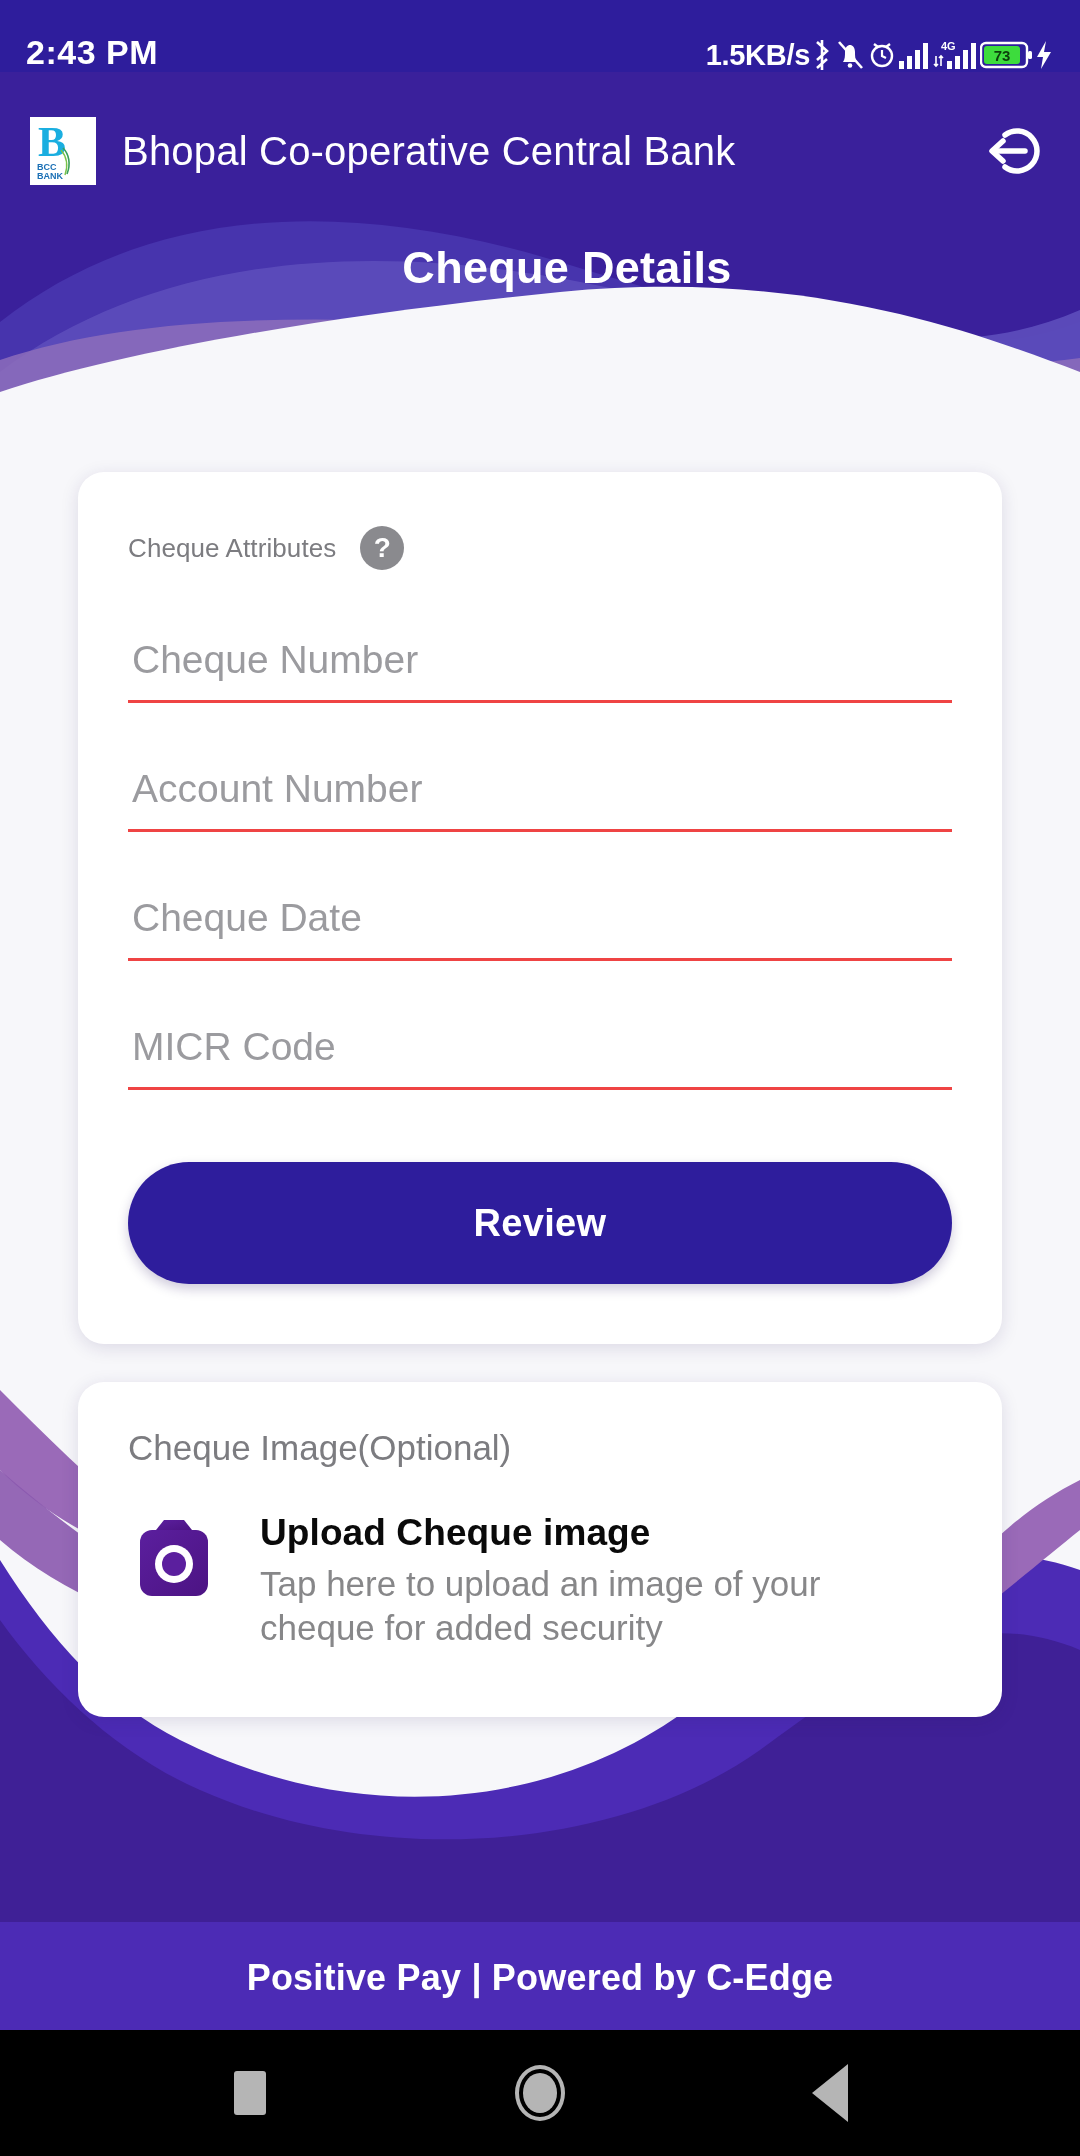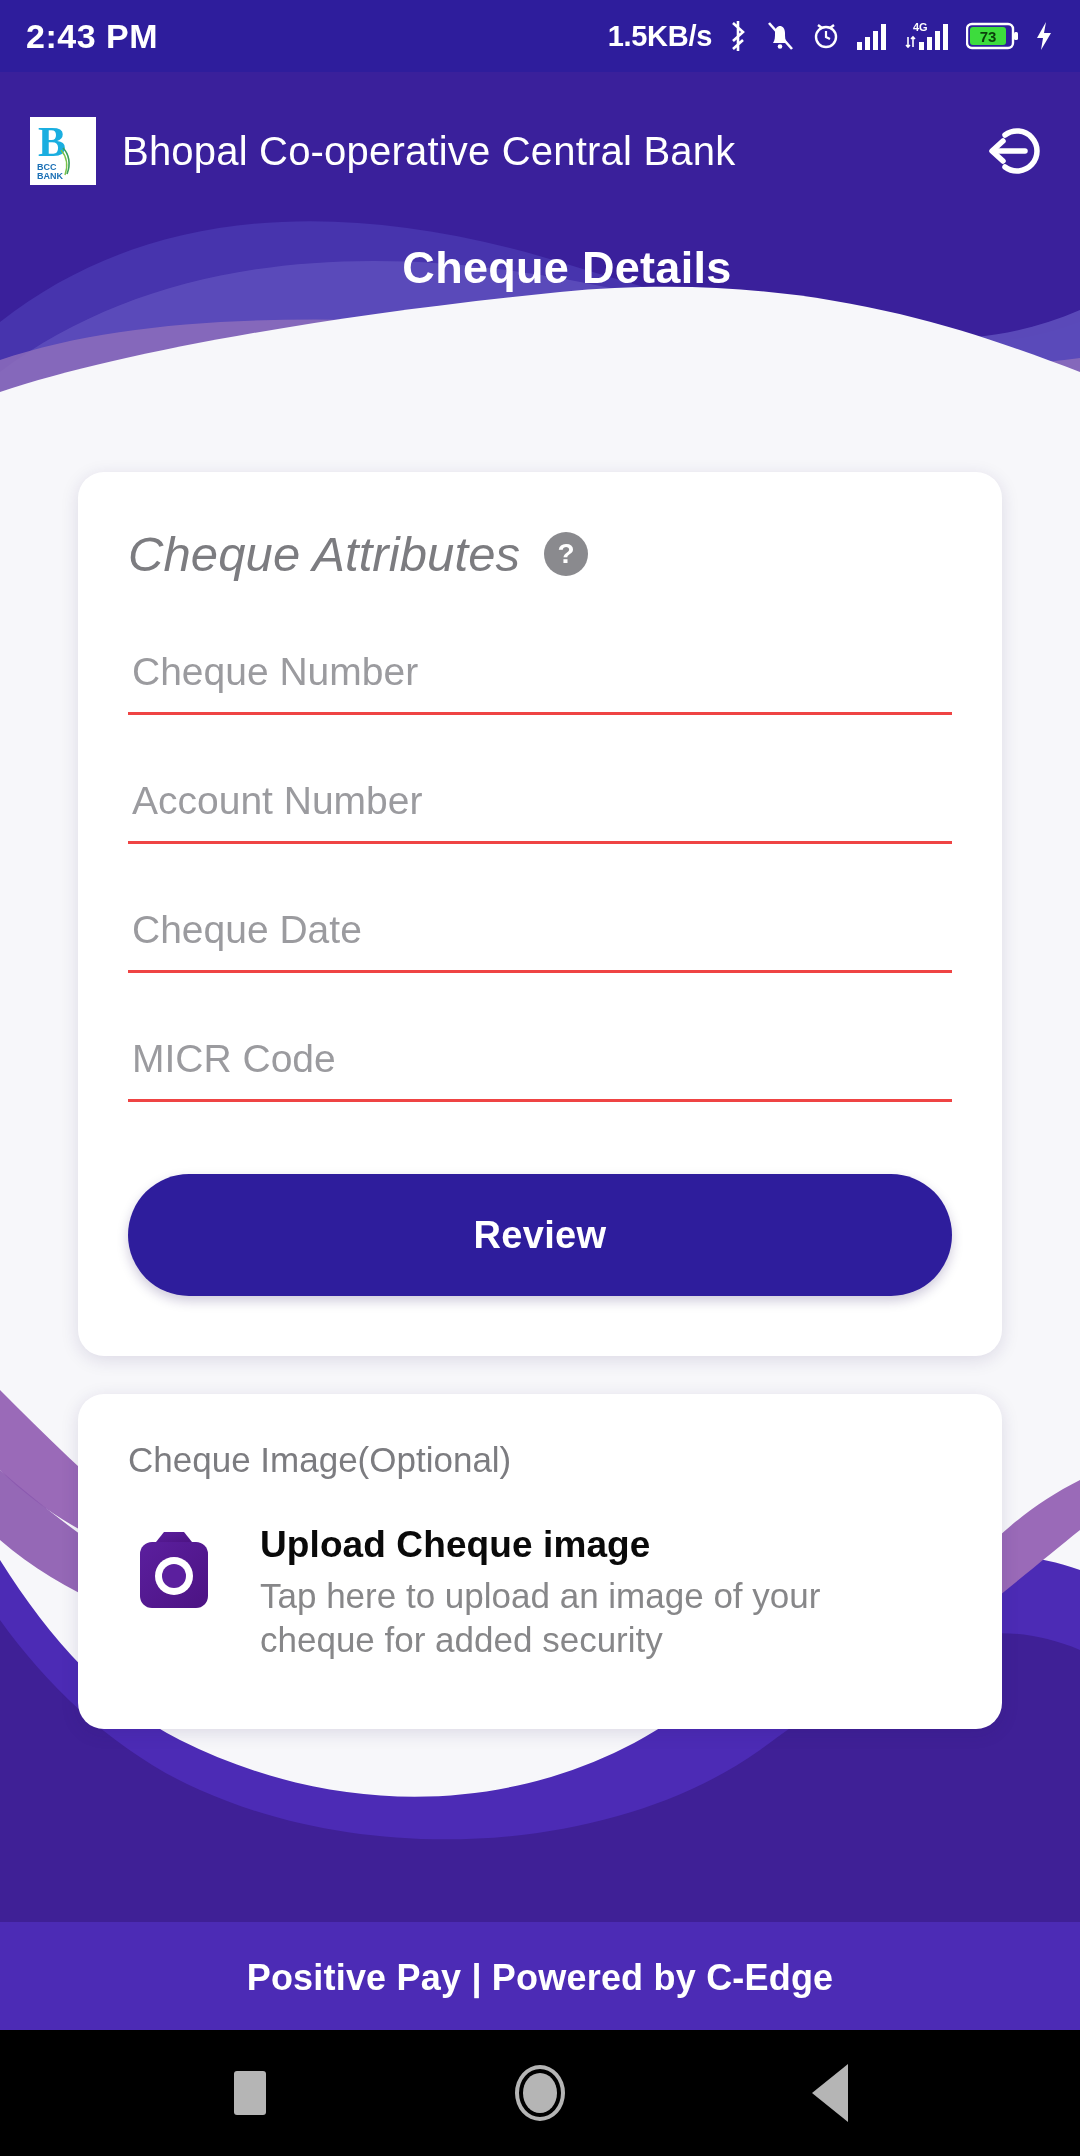--- a/index.html
+++ b/index.html
@@ -14,32 +14,32 @@
     width: 1080px; height: 2156px;
     background: #f7f7fa;
     overflow: hidden;
   }
 
   
   #statusbar {
     position: absolute; top: 0; left: 0;
     width: 1080px; height: 72px;
     background: #2e1d9c;
-    display: flex; align-items: center;
+    display: flex; align-items: flex-end;
     padding: 0 26px;
     color: #ffffff;
     z-index: 40;
   }
   #sb-time {
     font-size: 34px; font-weight: bold;
     letter-spacing: 0.5px;
   }
   #sb-right {
     margin-left: auto;
-    display: flex; align-items: center; gap: 14px;
+    display: flex; align-items: center; 
   }
   #sb-net { font-size: 29px; font-weight: bold; letter-spacing: -0.3px; }
   .sb-icon { display: block; }
 
   
   #header-wrap {
     position: absolute; top: 72px; left: 0;
     width: 1080px; height: 400px;
     z-index: 5;
     overflow: hidden;
@@ -112,24 +112,23 @@
   }
   #attributes-card {
     padding: 54px 50px 60px 50px;
   }
   #section-head {
     display: flex; align-items: center;
     gap: 24px;
     margin-bottom: 64px;
   }
   #section-title {
-    font-size: 49px;
+    font-size: 26px;
     color: #7c7c80;
     letter-spacing: 0.1px;
-    font-style: italic;
   }
   #help-icon {
     width: 44px; height: 44px;
     border-radius: 50%;
     background: #8a8a8e;
     color: #ffffff;
     font-size: 28px;
     font-weight: bold;
     display: flex; align-items: center; justify-content: center;
     cursor: pointer;

